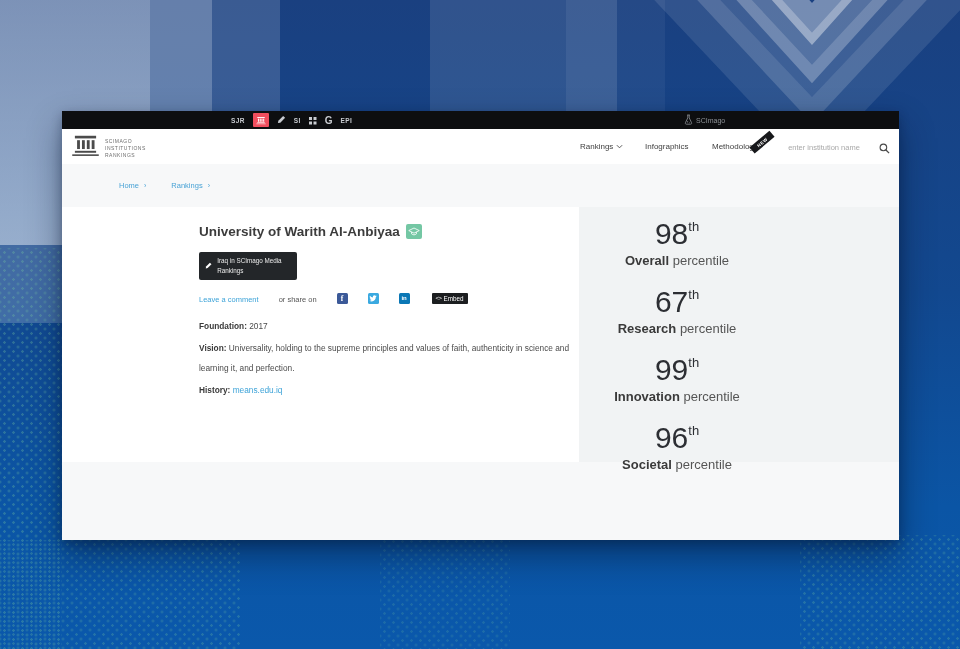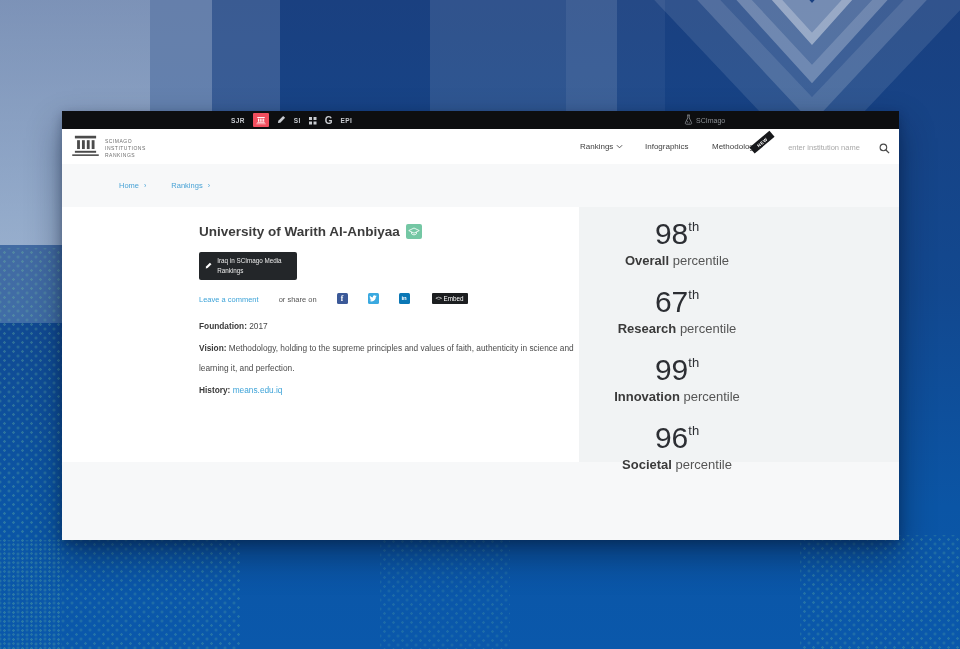--- a/index.html
+++ b/index.html
@@ -249,21 +249,21 @@
         </span>
       </div>
 
       <div class="fields">
         <p class="field">
           <b>Foundation:</b>
           <span>2017</span>
         </p>
         <p class="field">
           <b>Vision:</b>
-          <span>Methodology, holding to the supreme principles and values of faith, authenticity in science and learning it, and perfection.</span>
+          <span>Universality, holding to the supreme principles and values of faith, authenticity in science and learning it, and perfection.</span>
         </p>
         <p class="field">
           <b>History:</b>
           <a class="vlink">means.edu.iq</a>
         </p>
       </div>
     </div>
 
     <div class="rightcol">
       <div class="pblock">

